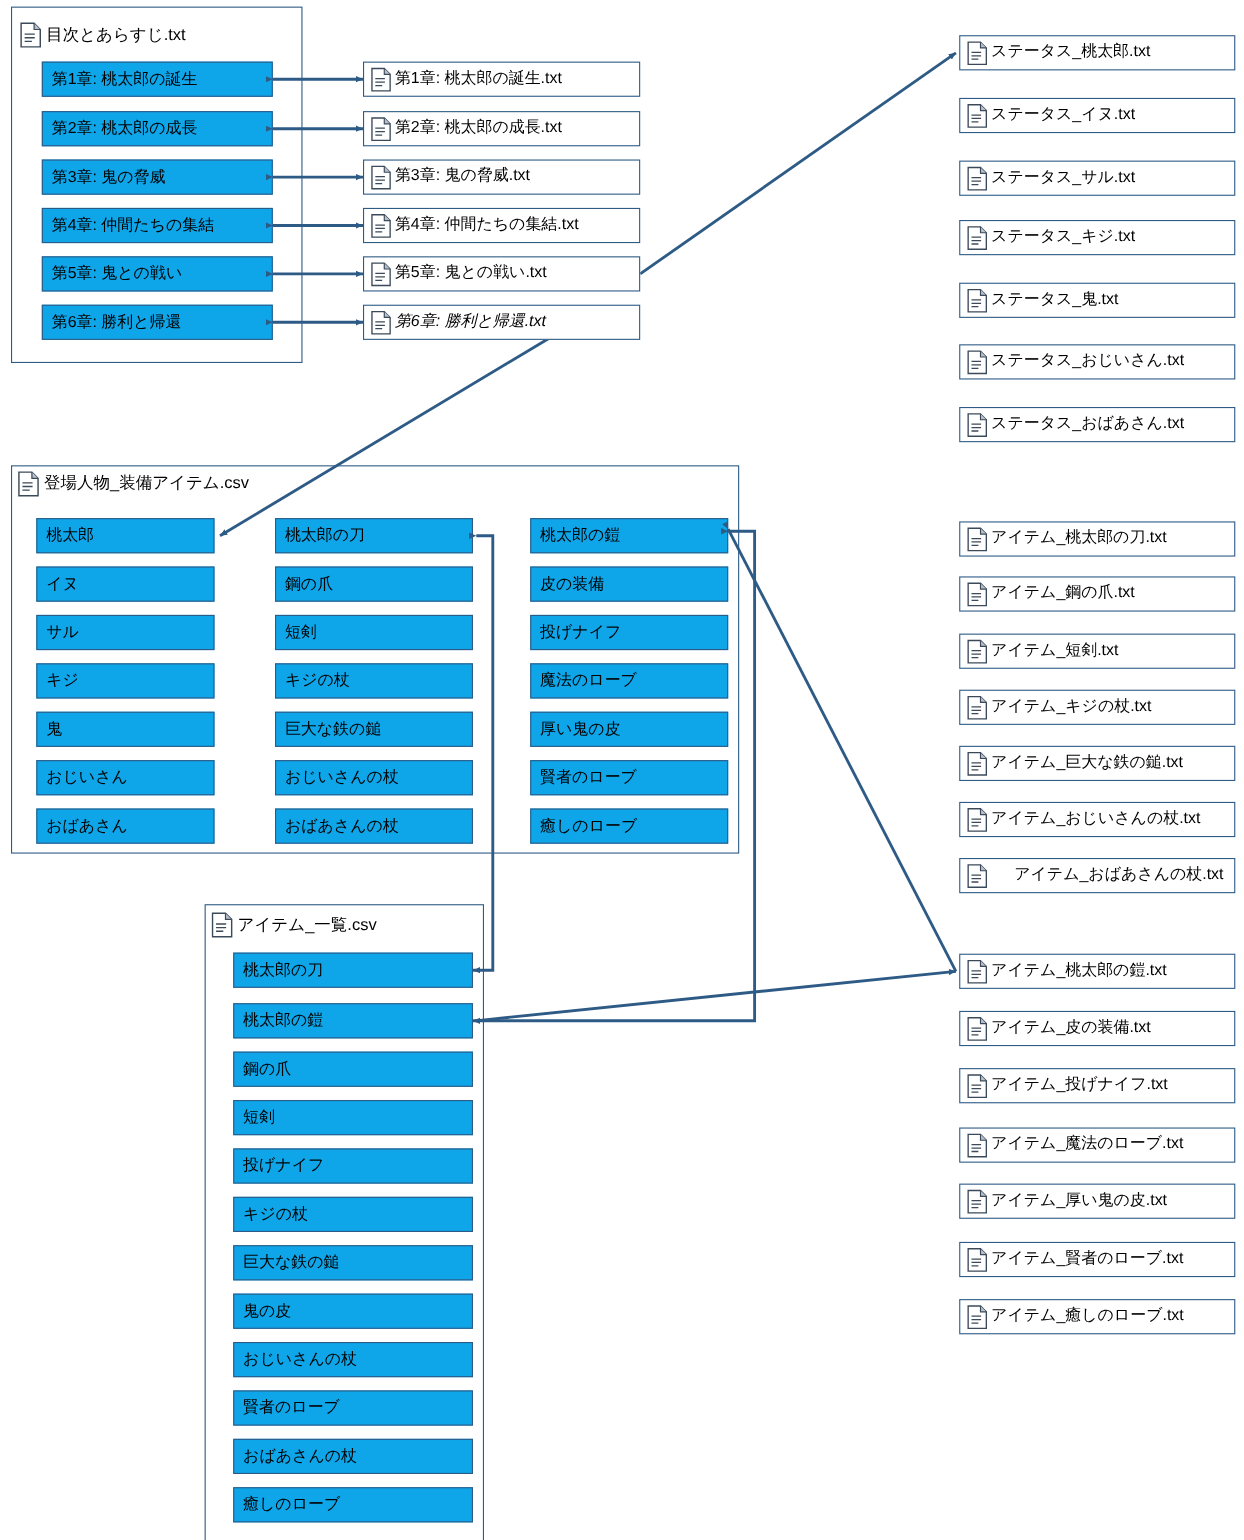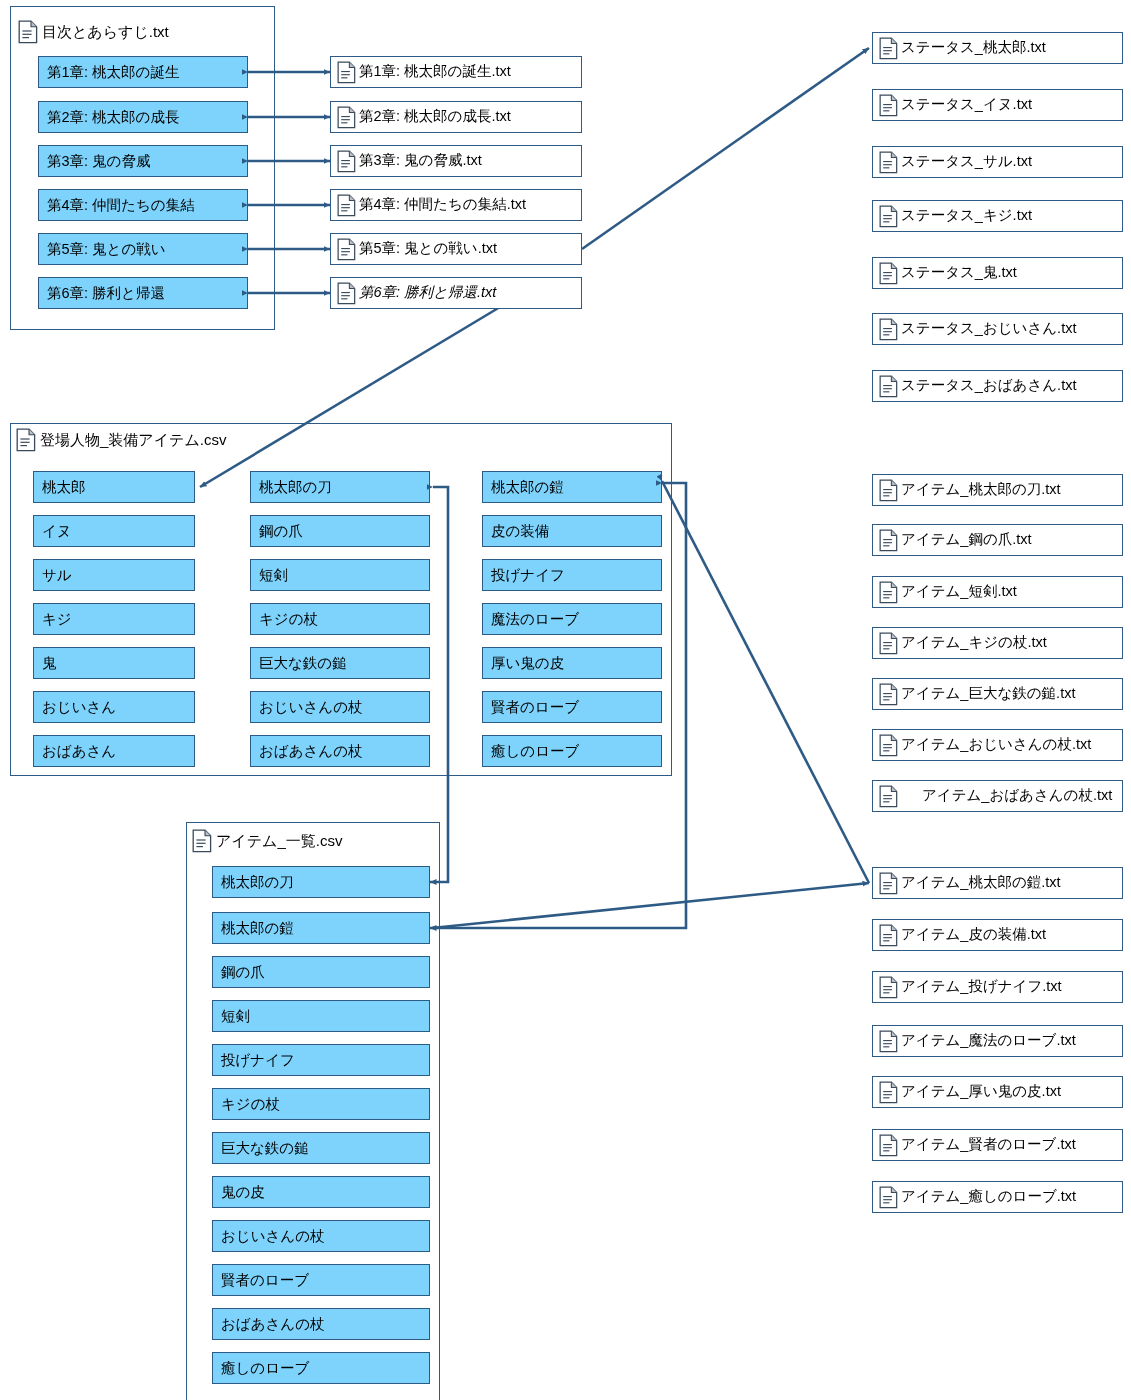--- a/index.html
+++ b/index.html
@@ -35,21 +35,21 @@
     font-size: 15px;
     line-height: 1;
     white-space: nowrap;
     z-index: 4;
   }
   .group-title .label { padding-bottom: 1px; }
 
   .item-box {
     position: absolute;
     border: 1.5px solid #2E5B86;
-    background: #7dd3fc;
+    background: #0ea5e9;
     display: flex;
     align-items: center;
     padding-left: 8px;
     font-size: 14.5px;
     line-height: 1;
     white-space: nowrap;
     z-index: 3;
   }
 
   .file-box {

